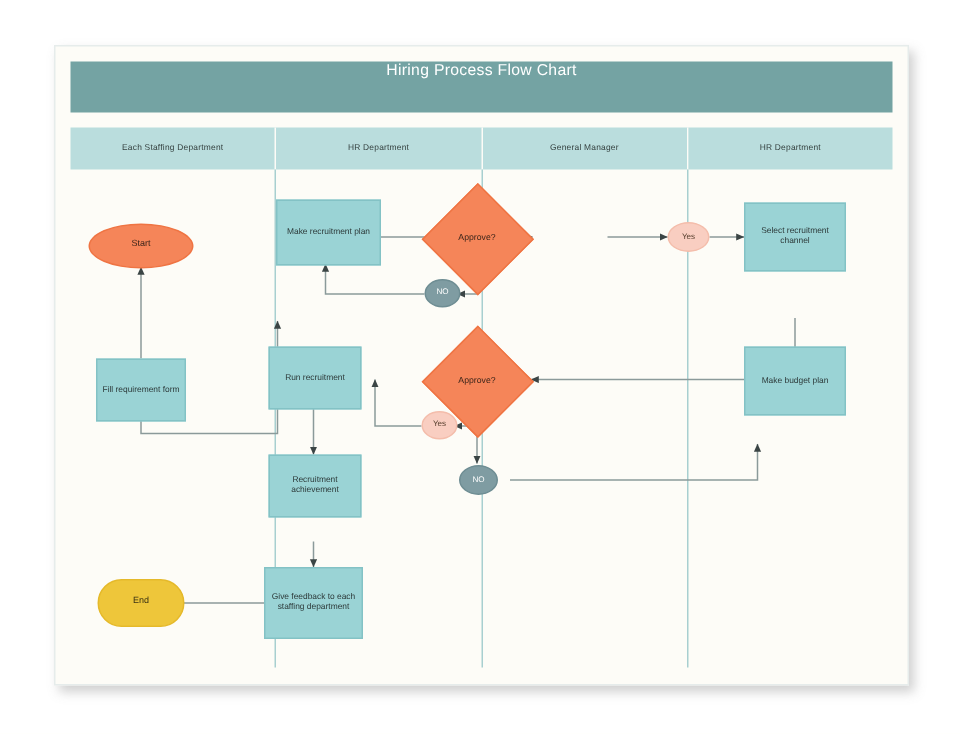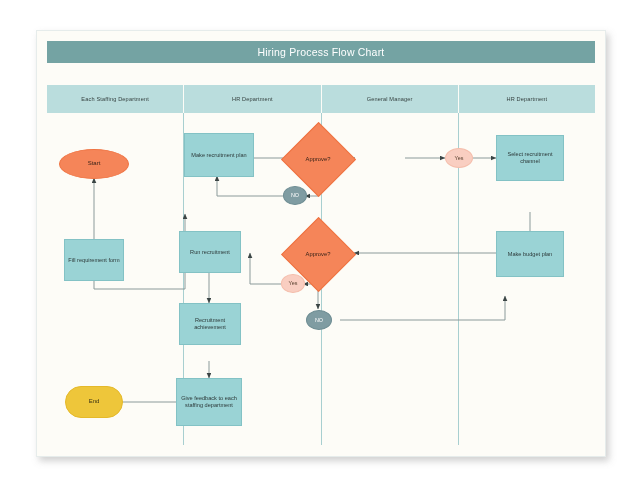--- a/index.html
+++ b/index.html
@@ -25,24 +25,24 @@
     background: #fdfcf7;
     border: 1px solid #e6eceb;
     box-shadow: 3px 4px 7px rgba(120,120,120,0.35);
   }
   
   #title-band {
     position: absolute;
     left: 10px;
     top: 10px;
     width: 548px;
-    height: 22px;
+    height: 34px;
     background: #74a3a3;
     display: flex;
-    align-items: center;
+    align-items: flex-start;
     justify-content: center;
   }
   #title-band .title-text {
     color: #ffffff;
     font-size: 10.5px;
     letter-spacing: .2px;
   }
   
   #lane-header {
     position: absolute;

